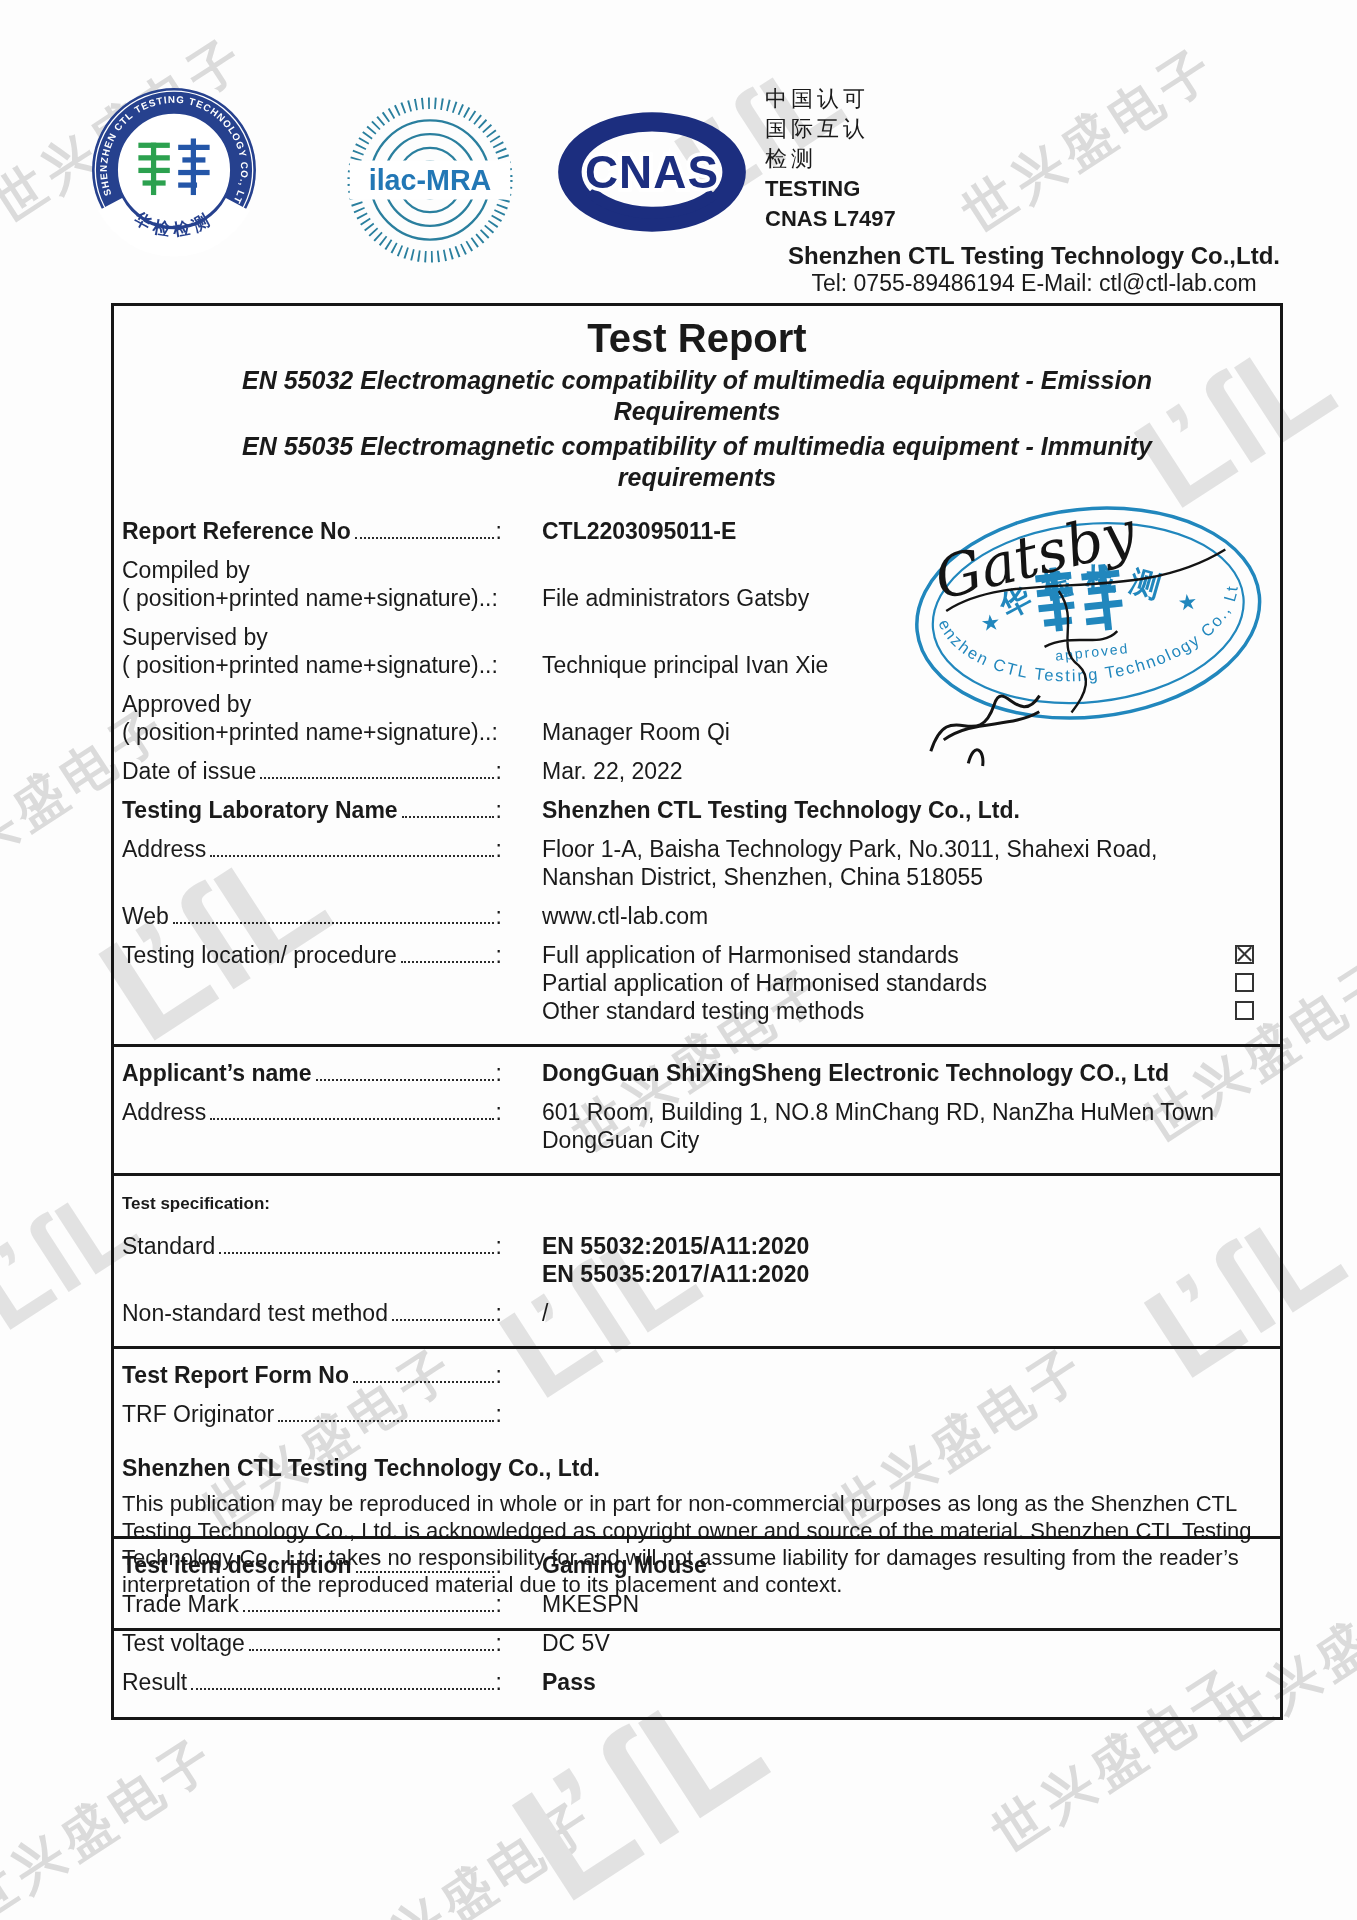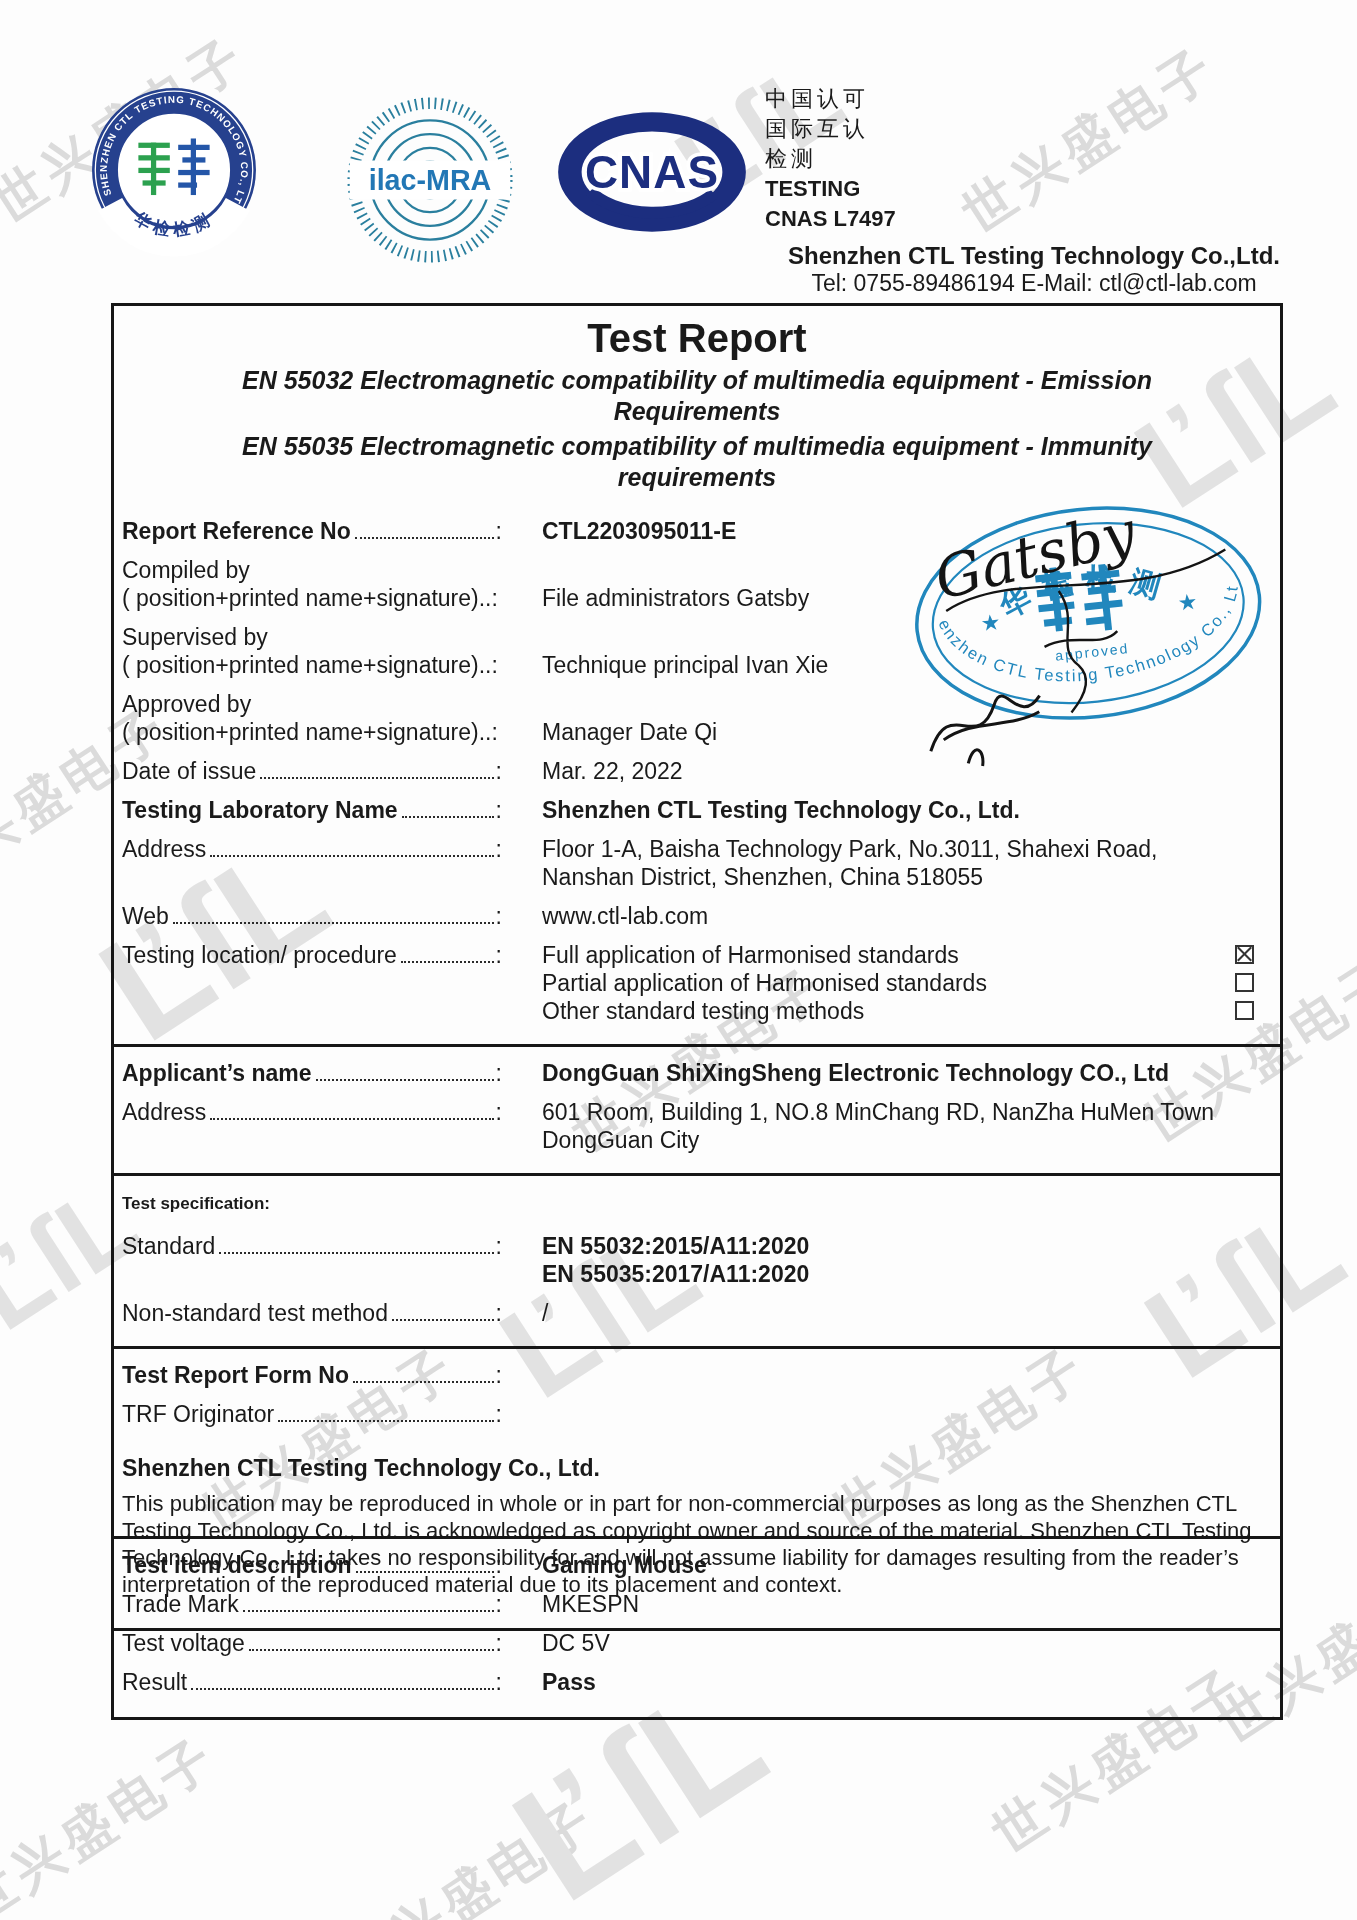--- a/index.html
+++ b/index.html
@@ -179,21 +179,21 @@
             <div>( position+printed name+signature)..:</div>
           </div>
           <div class="val">Technique principal Ivan Xie</div>
         </div>
 
         <div class="row two">
           <div class="lbl2">
             <div>Approved by</div>
             <div>( position+printed name+signature)..:</div>
           </div>
-          <div class="val">Manager Date Qi</div>
+          <div class="val">Manager Room Qi</div>
         </div>
 
         <div class="row">
           <div class="lbl">
               <span>Date of issue</span>
               <span class="dots"></span>
               <span class="colon">:</span>
             </div>
           <div class="val">Mar. 22, 2022</div>
         </div>

